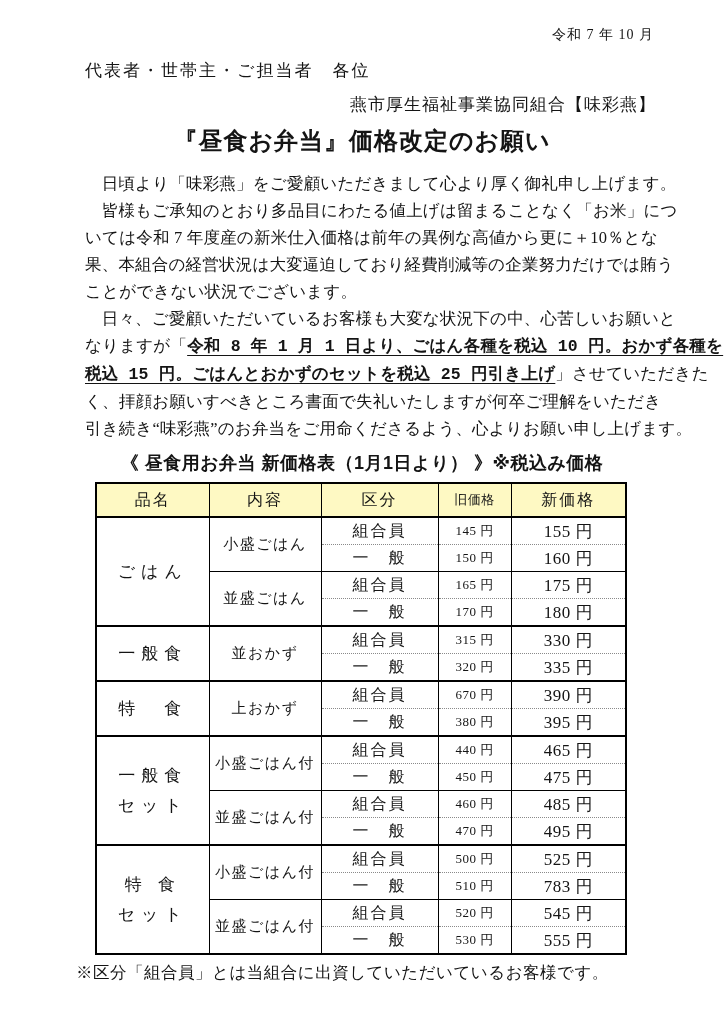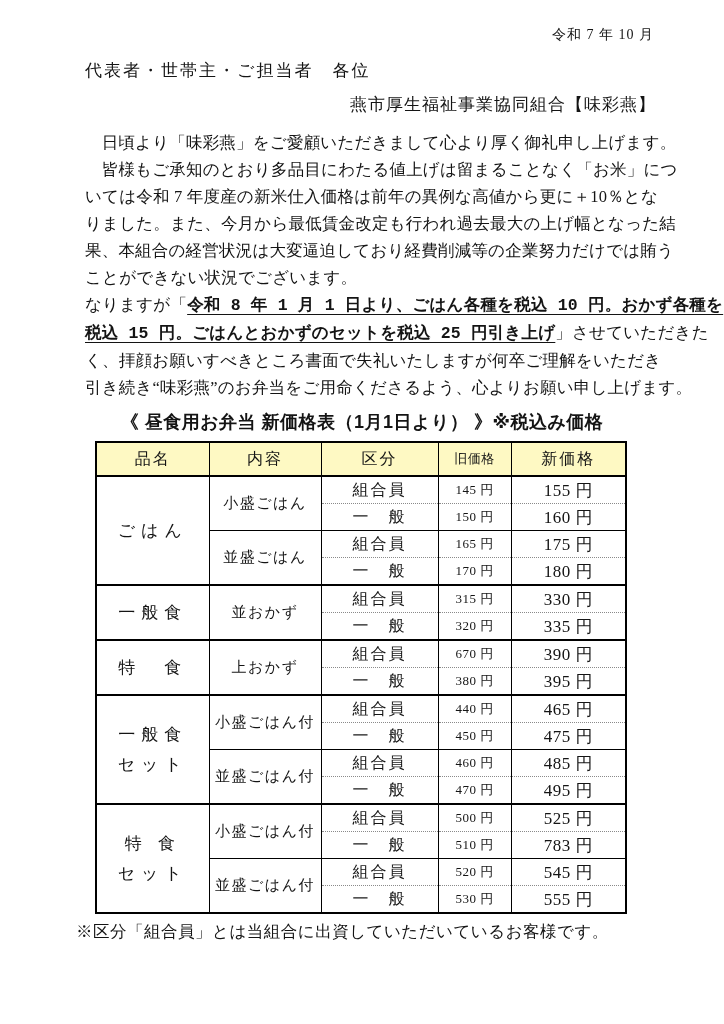--- a/index.html
+++ b/index.html
@@ -127,28 +127,29 @@
 <body>
 
 <div class="page">
 
   <div class="doc-date">令和 7 年 10 月</div>
 
   <div class="recipient">代表者・世帯主・ご担当者　各位</div>
 
   <div class="org-line">燕市厚生福祉事業協同組合【味彩燕】</div>
 
+  <div class="doc-title">『昼食お弁当』価格改定のお願い</div>
 
   <div class="body-lines">
       <div class="bline"><span>　日頃より「味彩燕」をご愛顧いただきまして心より厚く御礼申し上げます。</span></div>
       <div class="bline"><span>　皆様もご承知のとおり多品目にわたる値上げは留まることなく「お米」につ</span></div>
       <div class="bline"><span>いては令和 7 年度産の新米仕入価格は前年の異例な高値から更に＋10％とな</span></div>
-      <div class="bline"><span>りました。また、今月から最低賃金改定も行われ過去最大の上げ幅となった結</span></div>
       <div class="bline"><span>果、本組合の経営状況は大変逼迫しており経費削減等の企業努力だけでは賄う</span></div>
       <div class="bline"><span>ことができない状況でございます。</span></div>
+      <div class="bline"><span>　日々、ご愛顧いただいているお客様も大変な状況下の中、心苦しいお願いと</span></div>
       <div class="bline"><span>なりますが「</span><span class="em">令和 8 年 1 月 1 日より、ごはん各種を税込 10 円。おかず各種を</span></div>
       <div class="bline"><span class="em">税込 15 円。ごはんとおかずのセットを税込 25 円引き上げ</span><span>」させていただきた</span></div>
       <div class="bline"><span>く、拝顔お願いすべきところ書面で失礼いたしますが何卒ご理解をいただき</span></div>
       <div class="bline"><span>引き続き“味彩燕”のお弁当をご用命くださるよう、心よりお願い申し上げます。</span></div>
     </div>
 
   <div class="tbl-caption">《 昼食用お弁当 新価格表（1月1日より） 》※税込み価格</div>
 
   <table class="price">
     <colgroup>

